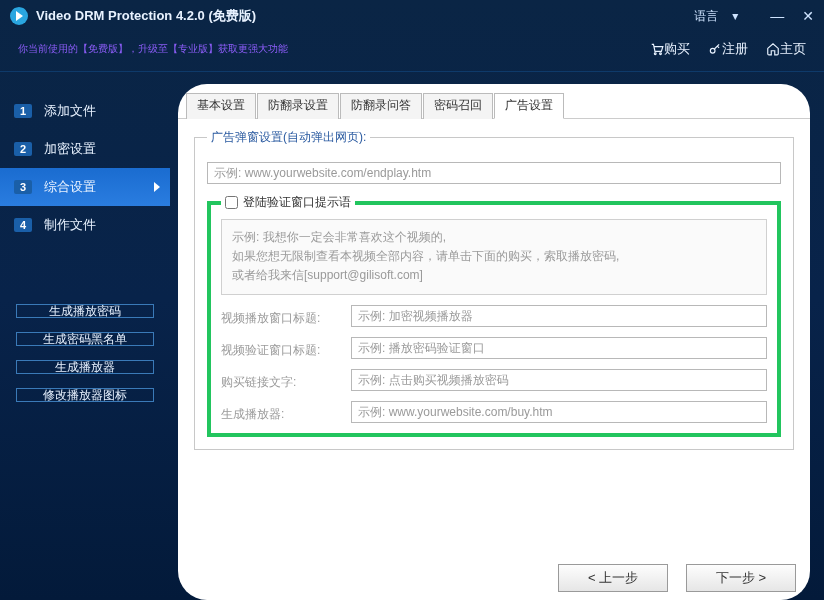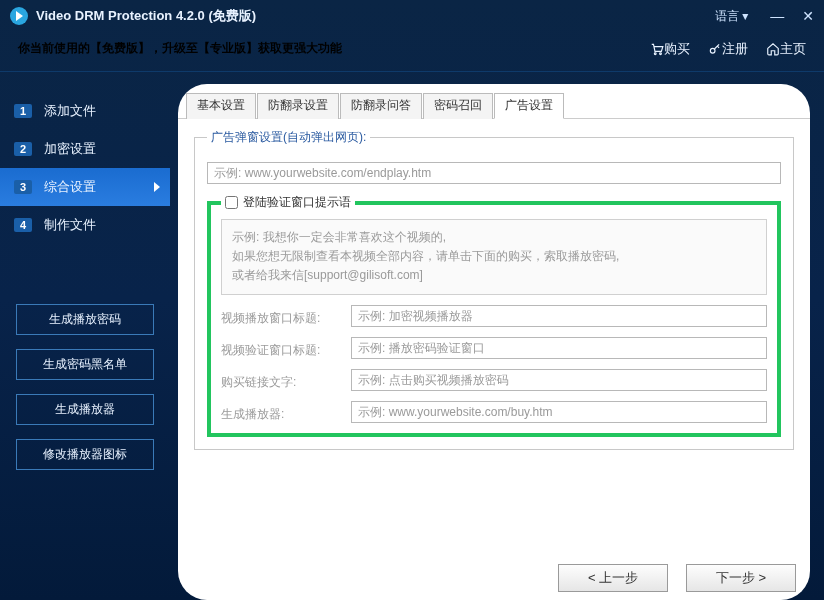--- a/index.html
+++ b/index.html
@@ -17,28 +17,28 @@
     width: 18px; height: 18px; border-radius: 50%;
     background: #2aa6e0; position: relative; margin-right: 8px;
   }
   .titlebar .logo::after {
     content: ""; position: absolute; left: 6px; top: 4px;
     border-left: 7px solid #fff; border-top: 5px solid transparent;
     border-bottom: 5px solid transparent;
   }
   .titlebar .title { color: #e8f2ff; font-size: 13px; font-weight: bold; }
   .titlebar .spacer { flex: 1; }
-  .lang { color: #cfe4ff; margin-right: 12px; display: flex; align-items: center; gap: 3px; }
+  .lang { color: #cfe4ff; margin-right: 22px; display: flex; align-items: center; gap: 14px; }
   .winbtns { display: flex; gap: 18px; margin-left: 10px; color: #cfe4ff; font-size: 14px; }
   .winbtns span { cursor: default; }
   .toolbar {
     height: 40px; display: flex; align-items: center; padding: 0 18px 6px 18px;
     border-bottom: 1px solid #0e3a6a;
   }
-  .tagline { color: #000000; font-weight: bold; font-size: 12px; }
+  .tagline { color: #8b5cf6; font-weight: normal; font-size: 10px; }
   .toolbar .spacer { flex: 1; }
   .tool-link { color: #e8f2ff; font-size: 13px; margin-left: 18px; display: inline-flex; align-items: center; }
   .body { display: flex; height: calc(600px - 72px); }
   .sidebar { width: 170px; padding-top: 20px; }
   .step {
     height: 38px; display: flex; align-items: center; gap: 12px;
     padding-left: 14px; color: #e8f2ff; font-size: 13px;
   }
   .step .num {
     width: 18px; height: 14px; display: inline-flex; align-items: center; justify-content: center;
@@ -46,21 +46,21 @@
   }
   .step.active {
     background: linear-gradient(to bottom, #1a6cd0, #2a7de0);
   }
   .step.active::after {
     content: ""; margin-left: auto; margin-right: 10px;
     border-left: 6px solid #fff; border-top: 5px solid transparent; border-bottom: 5px solid transparent;
   }
   .side-buttons { margin-top: 60px; display: flex; flex-direction: column; gap: 14px; padding: 0 16px; }
   .side-btn {
-    height: 31px; border: 1px solid #3a7ab8; color: #e8f2ff; background: transparent;
+    height: 14px; border: 1px solid #3a7ab8; color: #e8f2ff; background: transparent;
     display: flex; align-items: center; justify-content: center; font-size: 12px;
   }
   .main {
     flex: 1; margin: 12px 14px 0 8px; background: #fff; color: #444;
     display: flex; flex-direction: column; position: relative; border-radius: 29px;
   }
   .tabs { display: flex; padding: 8px 0 0 8px; border-bottom: 1px solid #ccc; gap: 1px; }
   .tab {
     border: 1px solid #bbb; border-bottom: none; background: #f4f4f4;
     padding: 3px 10px 4px; font-size: 12px; color: #333; position: relative; top: 1px;

